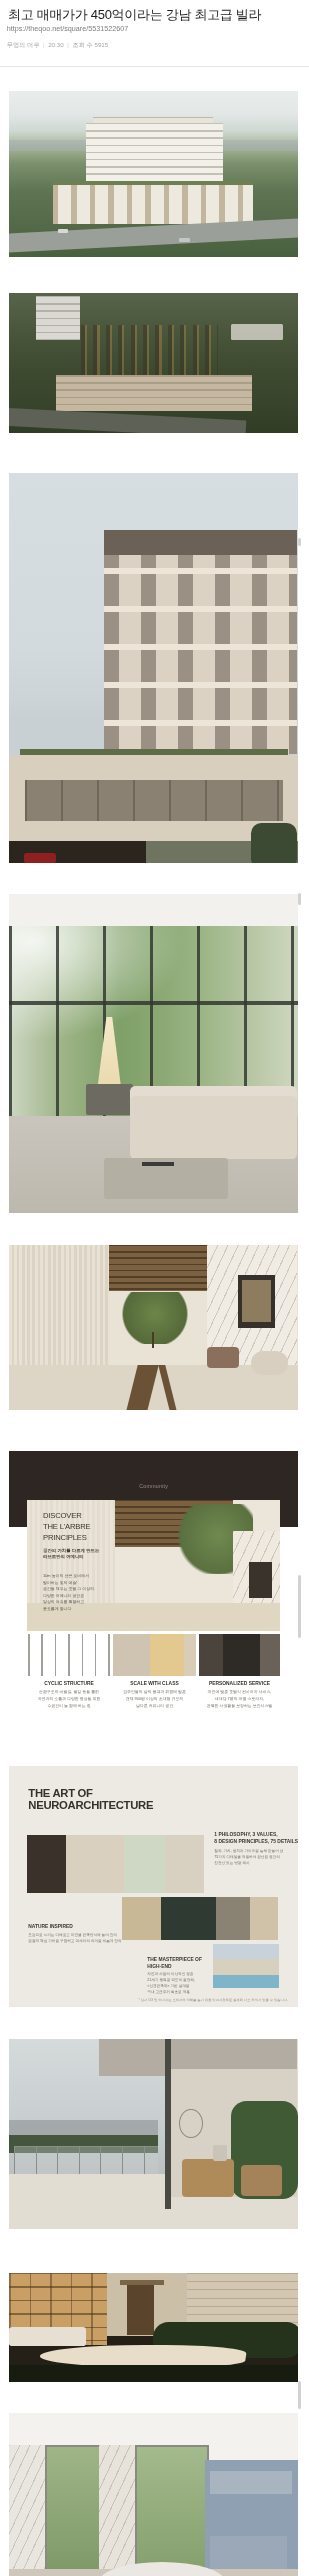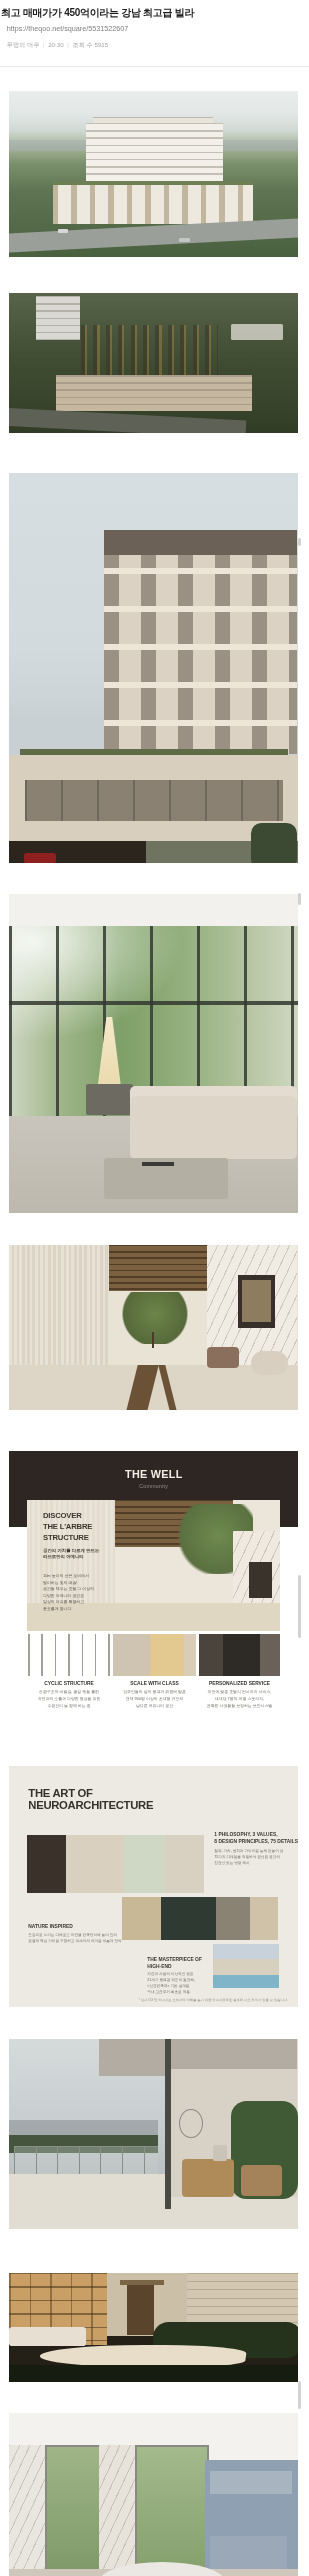--- a/index.html
+++ b/index.html
@@ -1,20 +1,20 @@
 <!DOCTYPE html>
 <html style="font-size:8.2px"><head>
 <meta charset="utf-8">
 <style>
   html,body{margin:0;padding:0;background:#fff;}
   body{width:309px;height:3390px;position:relative;font-family:"Liberation Sans",sans-serif;overflow:hidden;}
   .abs{position:absolute;}
   .sh{position:absolute;}
   
-  .post-title{position:absolute;left:1px;top:6.2px;width:289px;font-size:10px;font-weight:bold;color:#1d1d1d;letter-spacing:-0.3px;}
+  .post-title{position:absolute;left:8px;top:6.2px;width:289px;font-size:13px;font-weight:normal;color:#1d1d1d;letter-spacing:-0.3px;}
   .post-url{position:absolute;left:6.7px;top:24px;font-size:7.2px;color:#7e7e7e;text-decoration:none;}
   .post-meta{position:absolute;left:6.7px;top:41px;font-size:6.2px;color:#a6a6a6;}
   .post-meta .sep{margin:0 3.6px;color:#d5d5d5;}
   .divider{position:absolute;left:0;top:66px;width:309px;height:0.5px;background:#e6e6e6;}
   
   .fig{position:absolute;left:9.3px;width:289px;overflow:hidden;}
   
   .fig1{background:linear-gradient(180deg,#e9edec 0%,#e2e7e6 14%,#cfd8d2 24%,#a9b79b 33%,#7a8f6b 44%,#5f7452 60%,#556b4a 78%,#49603f 100%);}
   .stripesH{background-image:repeating-linear-gradient(180deg,rgba(120,113,98,.38) 0 1.5px,transparent 1.5px 7.2px);}
   .winV{background-image:repeating-linear-gradient(90deg,rgba(140,120,80,.45) 0 5.2px,transparent 5.2px 18.5px);}
@@ -26,21 +26,21 @@
   .fig4{background:#f3f1ed;}
   .mullions{background-image:repeating-linear-gradient(90deg,rgba(52,57,50,.85) 0 2.6px,transparent 2.6px 47px);}
   
   .ribs{background-image:repeating-linear-gradient(90deg,#e8e2d6 0 2.6px,#dbd4c5 2.6px 5.2px);}
   .woodc{background:#7c6140;background-image:repeating-linear-gradient(180deg,rgba(40,28,15,.5) 0 1.5px,transparent 1.5px 6.2px);}
   .veins{background-image:repeating-linear-gradient(115deg,rgba(120,110,95,.28) 0 1px,transparent 1px 9.3px);}
   
   .well-band{position:absolute;left:9.3px;width:289px;background:#2e2622;}
   .well-title{position:absolute;width:100%;text-align:center;color:#f1ede4;font-size:10.8px;font-weight:bold;letter-spacing:0.3px;}
   .well-sub{position:absolute;width:100%;text-align:center;color:#9b9089;font-size:5.2px;letter-spacing:0.3px;}
-  .discover{position:absolute;font-size:7.7px;line-height:10.8px;font-weight:bold;color:#3b362f;letter-spacing:-0.2px;}
+  .discover{position:absolute;font-size:7.7px;line-height:10.8px;font-weight:normal;color:#3b362f;letter-spacing:-0.2px;}
   .amen-h{position:absolute;font-size:4.4px;line-height:6.4px;font-weight:bold;color:#3f3a33;}
   .amen-b{position:absolute;font-size:3.9px;line-height:6.5px;color:#55504a;}
   .thumb{position:absolute;top:0;height:42px;}
   .cap{position:absolute;text-align:center;}
   .cap .ct{font-size:4.9px;font-weight:bold;color:#33302b;letter-spacing:0;}
   .cap .cl{font-size:3.9px;line-height:6.7px;color:#6e6961;margin-top:3.1px;}
   
   .beige{position:absolute;left:9.3px;top:1766px;width:289px;height:241px;background:#eceae3;overflow:hidden;}
   .neuro-h{position:absolute;left:19px;top:20.6px;font-size:11.3px;line-height:12.4px;font-weight:bold;color:#35322c;letter-spacing:-0.3px;}
   .nt{position:absolute;font-size:4.9px;line-height:6.7px;font-weight:bold;color:#3a362f;}
@@ -115,34 +115,33 @@
     <div class="sh" style="left:4.1px;top:5.2px;width:29px;height:42px;background:#8d7c5e;"></div>
   </div>
   <div class="sh" style="left:0;top:120px;width:289px;height:46px;background:#ddd5c5;"></div>
   <div class="sh" style="left:123px;top:120px;width:20.6px;height:46px;background:#6b5236;transform:skewX(-14deg);"></div>
   <div class="sh" style="left:155px;top:120px;width:7.2px;height:46px;background:#6b5236;transform:skewX(14deg);"></div>
   <div class="sh" style="left:198px;top:102px;width:32px;height:20.6px;background:#8a6f5c;border-radius:4.1px;"></div>
   <div class="sh" style="left:242px;top:106px;width:37px;height:24px;background:#d9cfc0;border-radius:12.4px;"></div>
 </div>
 
 <div class="well-band" style="top:1451px;height:76px;">
-  <div class="well-title" style="top:16.5px;">THE WELL</div>
   <div class="well-sub" style="top:32px;">Community</div>
 </div>
 <div class="fig" style="left:27px;top:1500px;width:253px;height:131px;background:#ece6da;">
   <div class="sh ribs" style="left:0;top:0;width:88px;height:131px;opacity:.55;"></div>
   <div class="sh woodc" style="left:88px;top:0;width:118px;height:47px;"></div>
   <div class="sh" style="left:149px;top:4.1px;width:77px;height:70px;background:radial-gradient(circle at 55% 45%,#6f8a50,#5a7040 66%,transparent 72%);"></div>
   <div class="sh veins" style="left:206px;top:31px;width:47px;height:100px;background-color:#efe9df;"></div>
   <div class="sh" style="left:222px;top:62px;width:23px;height:36px;background:#3a332c;"></div>
   <div class="sh" style="left:0;top:103px;width:253px;height:28px;background:#e0d7c3;"></div>
   <div class="discover" style="left:16px;top:11.3px;">
     <div>DISCOVER</div>
     <div>THE L'ARBRE</div>
-    <div>STRUCTURE</div>
+    <div>PRINCIPLES</div>
   </div>
   <div class="amen-h" style="left:16px;top:48px;">
     <div>공간의 가치를 다르게 만드는</div>
     <div>라브르만의 어메니티</div>
   </div>
   <div class="amen-b" style="left:16px;top:73px;">
     <div>10m 높이의 선큰 로비에서</div>
     <div>맞이하는 빛의 예술!</div>
     <div>공간을 채우는 호텔 그 이상의</div>
     <div>다양한 어메니티 공간은</div>

